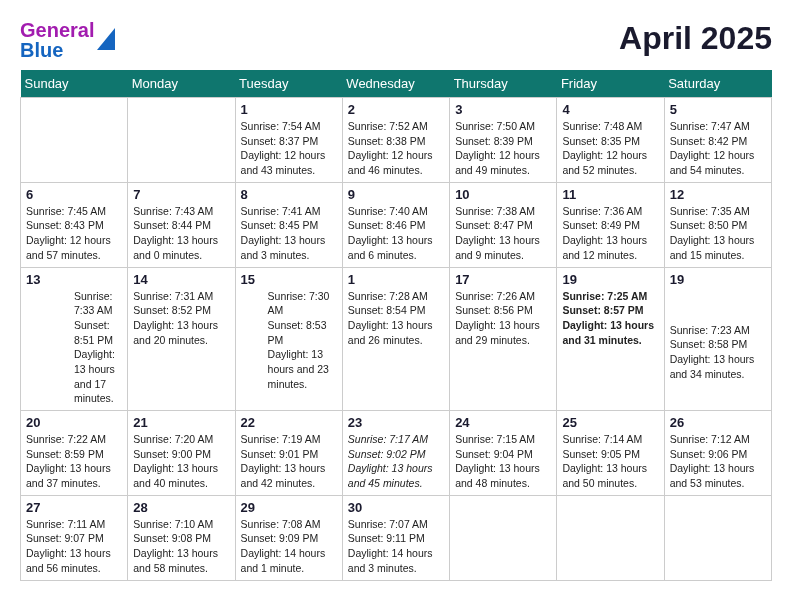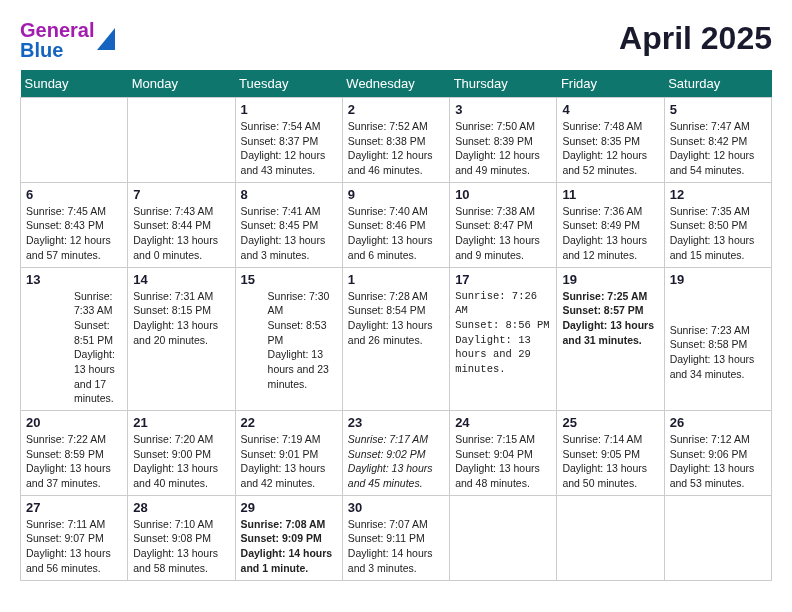--- a/index.html
+++ b/index.html
@@ -197,38 +197,38 @@
       <tr>
         <td>
           <span class="day-number">13</span>
           <div class="day-info" style="white-space: pre-line; margin-left: 48px;">Sunrise: 7:33 AM
 Sunset: 8:51 PM
 Daylight: 13 hours and 17 minutes.</div>
         </td>
         <td>
           <span class="day-number">14</span>
           <div class="day-info" style="white-space: pre-line;">Sunrise: 7:31 AM
-Sunset: 8:15 PM
+Sunset: 8:52 PM
 Daylight: 13 hours and 20 minutes.</div>
         </td>
         <td>
           <span class="day-number">15</span>
           <div class="day-info" style="white-space: pre-line; margin-left: 27px;">Sunrise: 7:30 AM
 Sunset: 8:53 PM
 Daylight: 13 hours and 23 minutes.</div>
         </td>
         <td>
           <span class="day-number">1</span>
           <div class="day-info" style="white-space: pre-line;">Sunrise: 7:28 AM
 Sunset: 8:54 PM
 Daylight: 13 hours and 26 minutes.</div>
         </td>
         <td>
           <span class="day-number">17</span>
-          <div class="day-info" style="white-space: pre-line; font-family: Liberation Mono, monospace;">Sunrise: 7:26 AM
+          <div class="day-info" style="white-space: pre-line;">Sunrise: 7:26 AM
 Sunset: 8:56 PM
 Daylight: 13 hours and 29 minutes.</div>
         </td>
         <td>
           <span class="day-number">19</span>
           <div class="day-info" style="white-space: pre-line; font-weight: bold;">Sunrise: 7:25 AM
 Sunset: 8:57 PM
 Daylight: 13 hours and 31 minutes.</div>
         </td>
         <td>
@@ -290,21 +290,21 @@
 Daylight: 13 hours and 56 minutes.</div>
         </td>
         <td>
           <span class="day-number">28</span>
           <div class="day-info" style="white-space: pre-line;">Sunrise: 7:10 AM
 Sunset: 9:08 PM
 Daylight: 13 hours and 58 minutes.</div>
         </td>
         <td>
           <span class="day-number">29</span>
-          <div class="day-info" style="white-space: pre-line; font-weight: bold;">Sunrise: 7:08 AM
+          <div class="day-info" style="white-space: pre-line;">Sunrise: 7:08 AM
 Sunset: 9:09 PM
 Daylight: 14 hours and 1 minute.</div>
         </td>
         <td>
           <span class="day-number">30</span>
           <div class="day-info" style="white-space: pre-line;">Sunrise: 7:07 AM
 Sunset: 9:11 PM
 Daylight: 14 hours and 3 minutes.</div>
         </td>
         <td class="empty-cell"></td>

